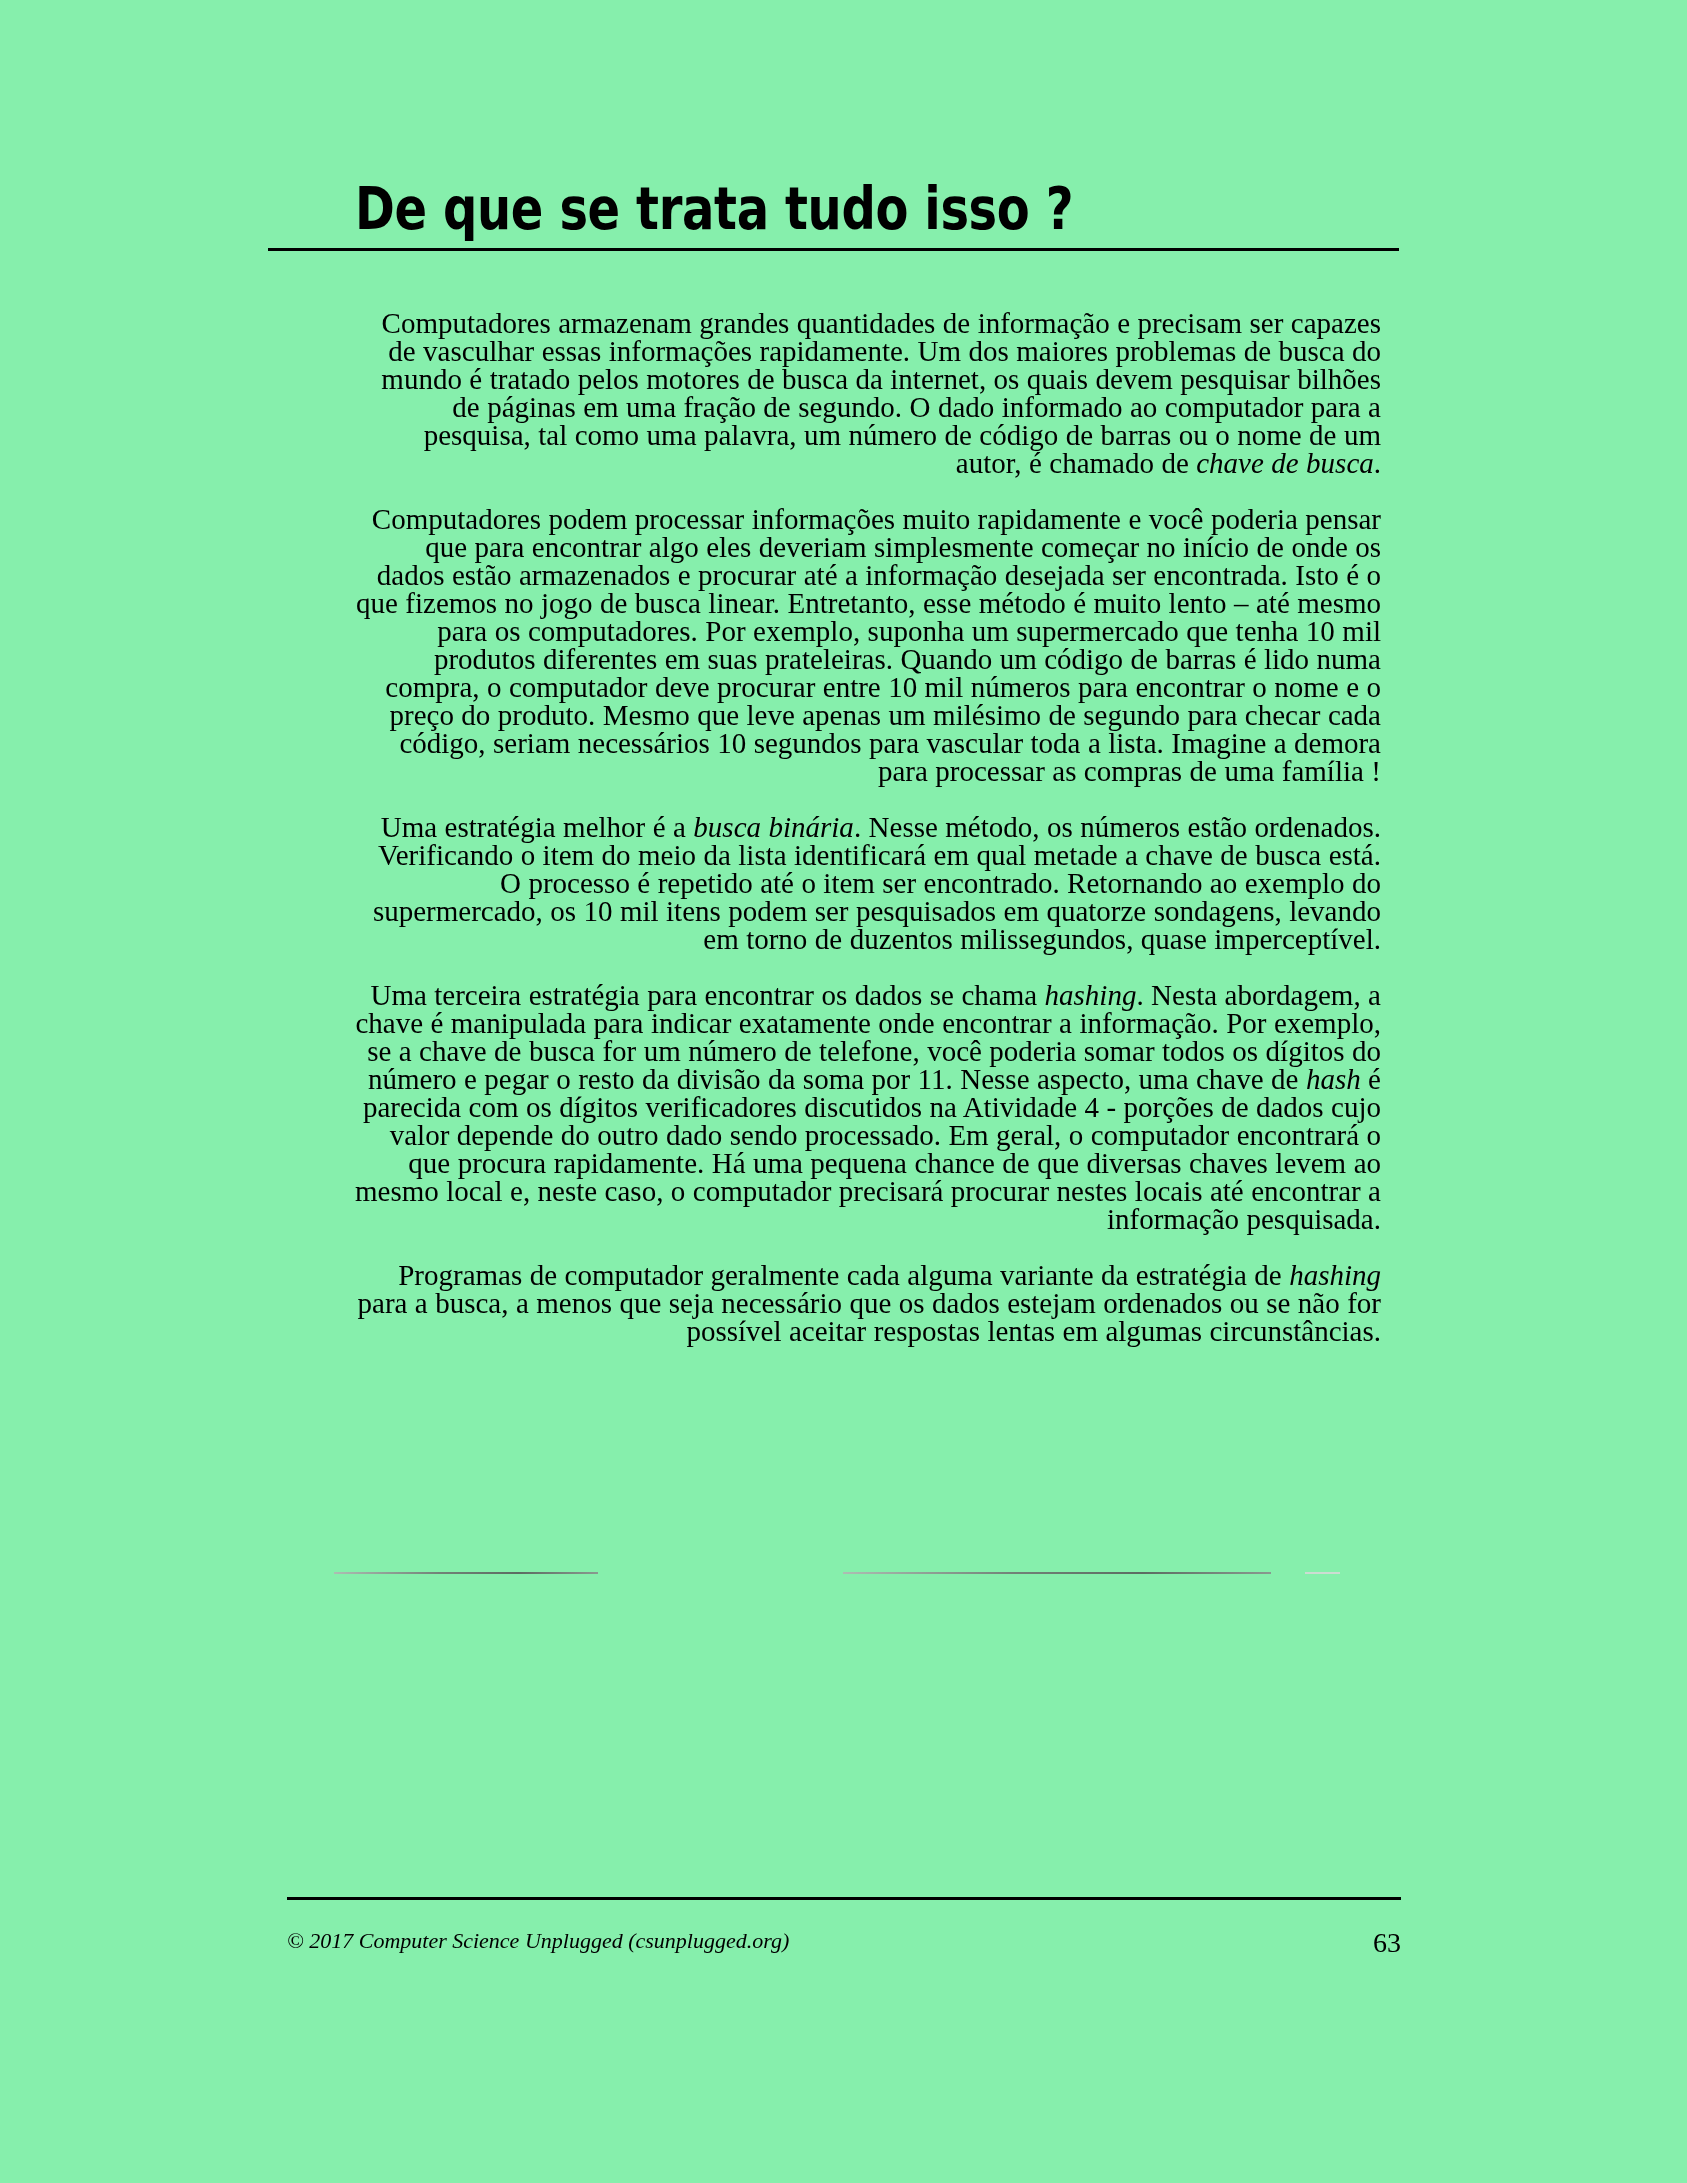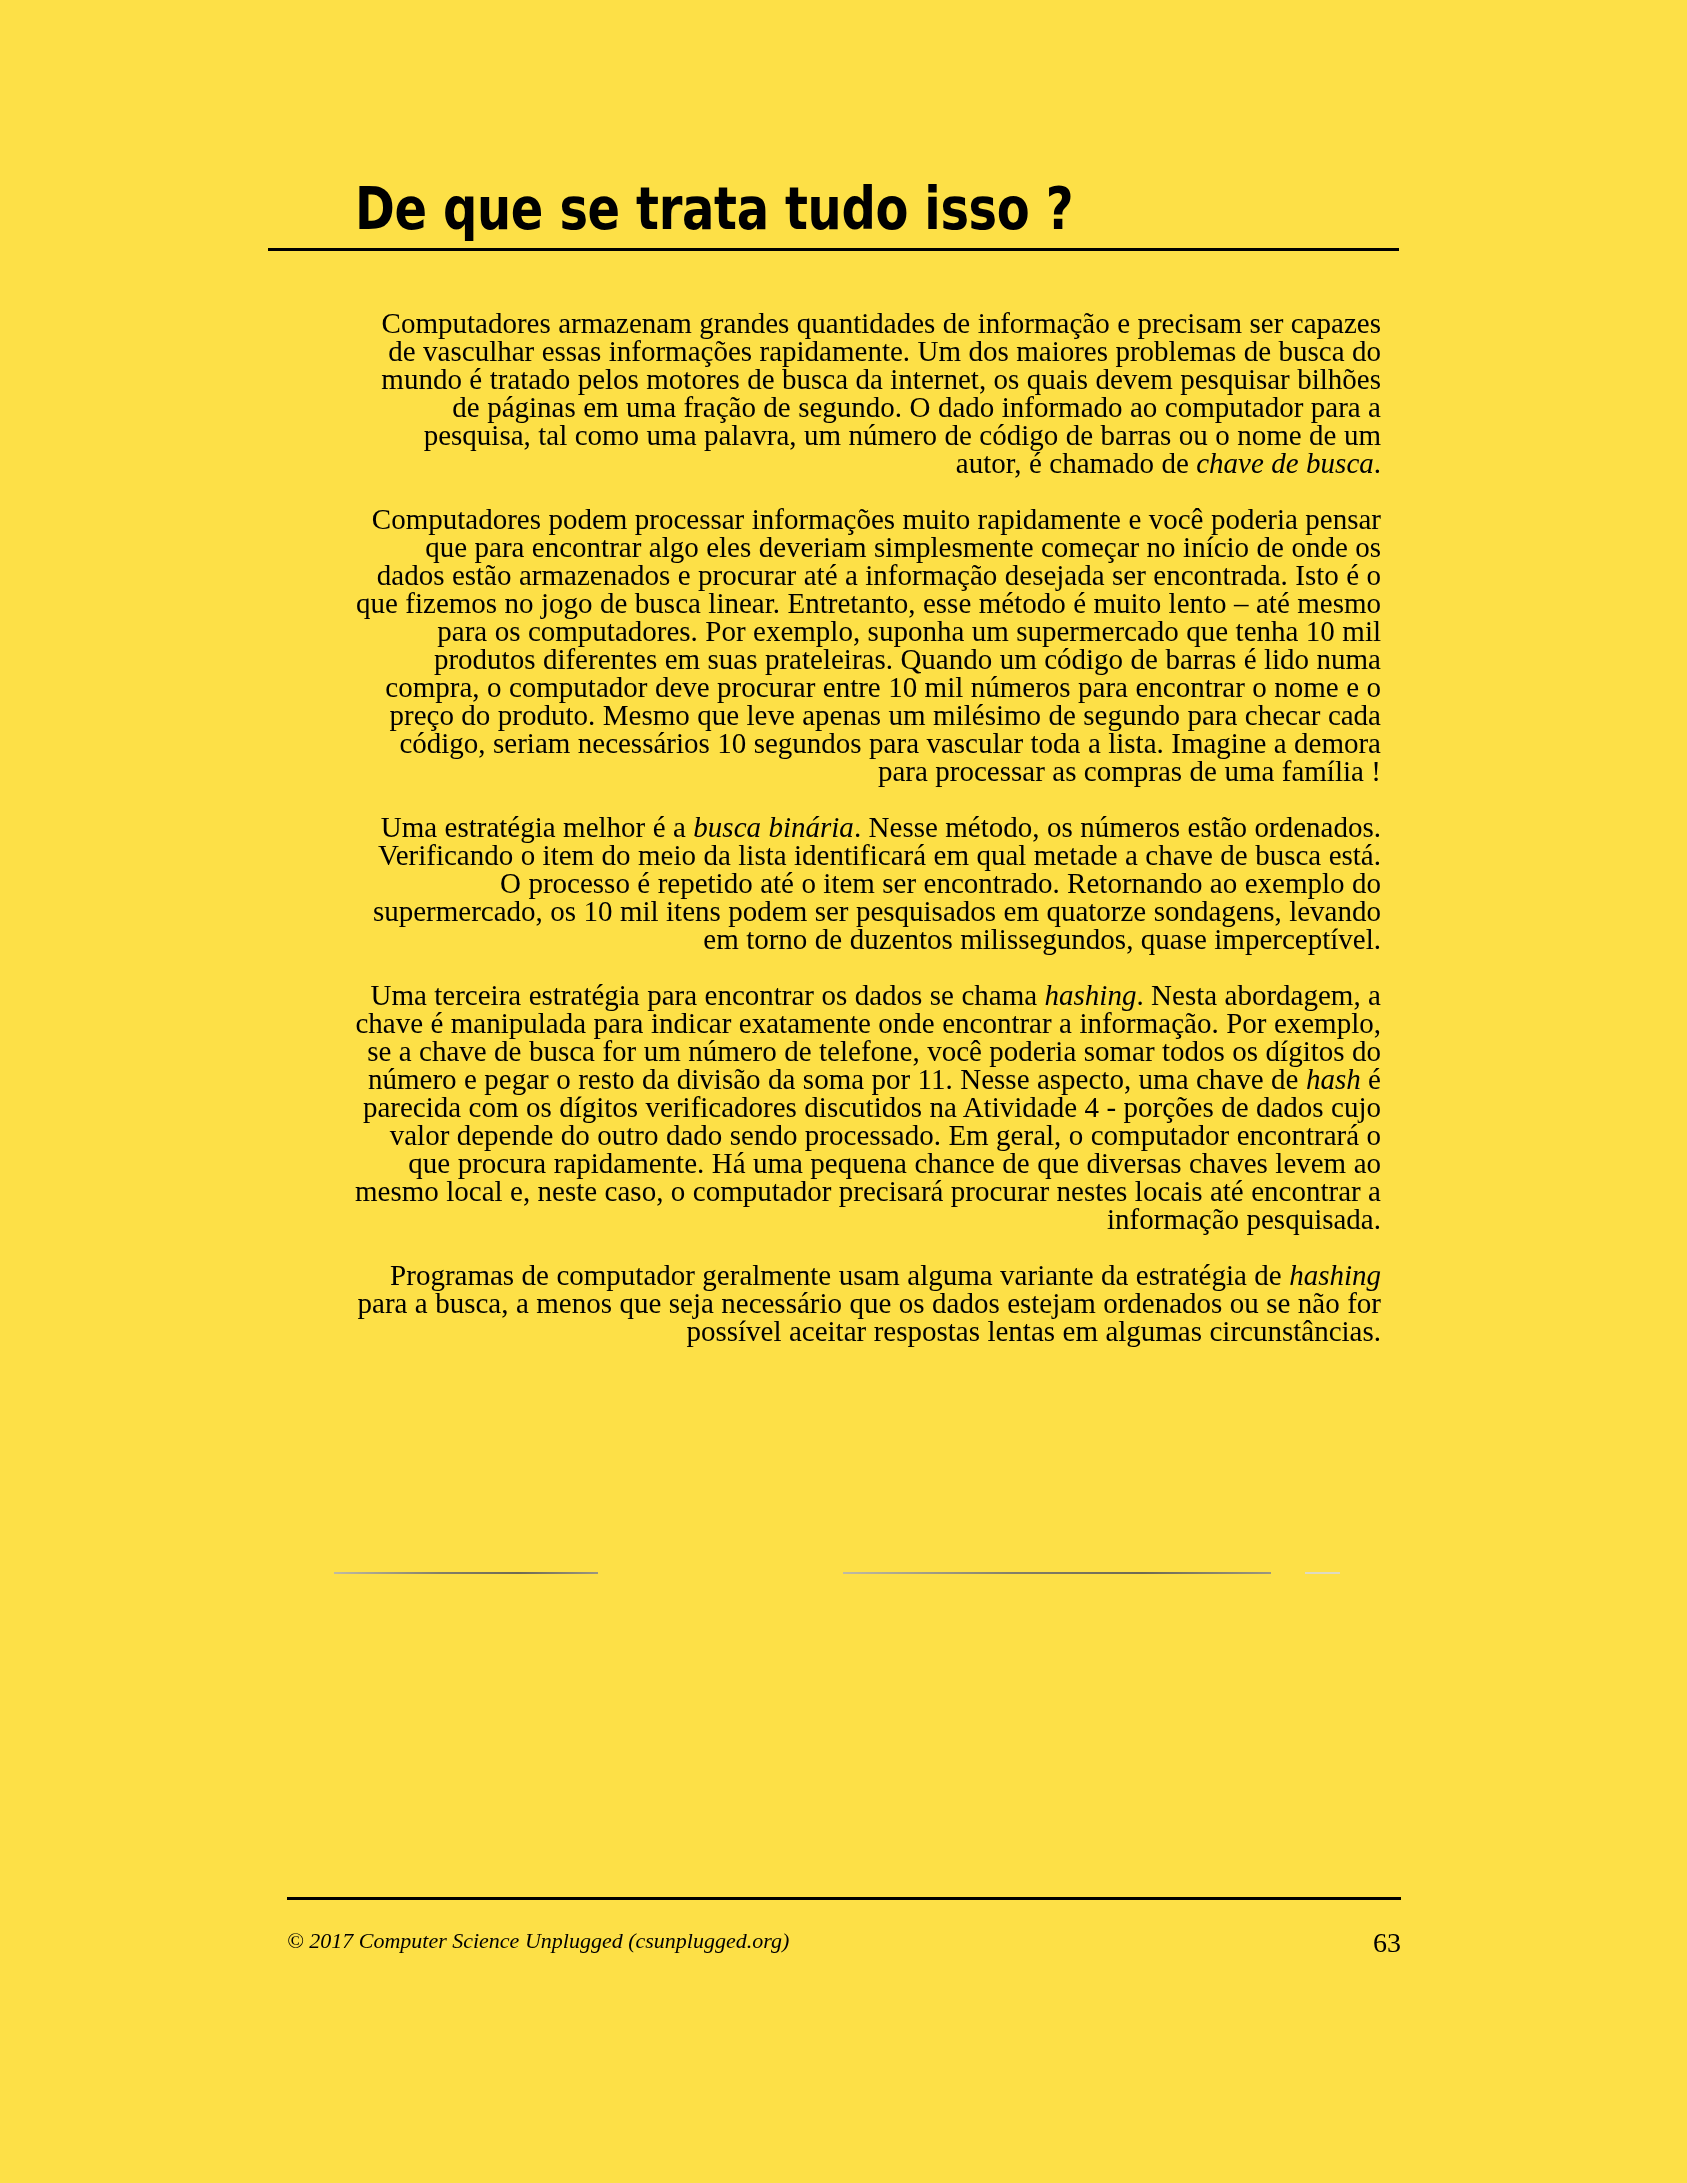--- a/index.html
+++ b/index.html
@@ -4,21 +4,21 @@
 <style>
   html, body {
     margin: 0;
     padding: 0;
     background: #ffffff;
   }
   .page {
     position: relative;
     width: 1687px;
     height: 2183px;
-    background: #fde047;
+    background: #86efac;
     font-family: "Liberation Serif", "DejaVu Serif", serif;
     color: #000000;
     overflow: hidden;
   }
 
   
   .title-block {
     position: absolute;
     left: 268px;
     top: 180px;
@@ -122,21 +122,21 @@
   <div class="title-block">
     <h1 class="page-title">De que se trata tudo isso ?</h1>
     <div class="title-rule"></div>
   </div>
 
   <div class="content">
     <p><span>Computadores armazenam grandes quantidades de informação e precisam ser capazes de vasculhar essas informações rapidamente. Um dos maiores problemas de busca do mundo é tratado pelos motores de busca da internet, os quais devem pesquisar bilhões de páginas em uma fração de segundo. O dado informado ao computador para a pesquisa, tal como uma palavra, um número de código de barras ou o nome de um autor, é chamado de </span><i>chave de busca</i><span>.</span></p>
     <p><span>Computadores podem processar informações muito rapidamente e você poderia pensar que para encontrar algo eles deveriam simplesmente começar no início de onde os dados estão armazenados e procurar até a informação desejada ser encontrada. Isto é o que fizemos no jogo de busca linear. Entretanto, esse método é muito lento – até mesmo para os computadores. Por exemplo, suponha um supermercado que tenha 10 mil produtos diferentes em suas prateleiras. Quando um código de barras é lido numa compra, o computador deve procurar entre 10 mil números para encontrar o nome e o preço do produto. Mesmo que leve apenas um milésimo de segundo para checar cada código, seriam necessários 10 segundos para vascular toda a lista. Imagine a demora para processar as compras de uma família !</span></p>
     <p><span>Uma estratégia melhor é a </span><i>busca binária</i><span>. Nesse método, os números estão ordenados. Verificando o item do meio da lista identificará em qual metade a chave de busca está. O processo é repetido até o item ser encontrado. Retornando ao exemplo do supermercado, os 10 mil itens podem ser pesquisados em quatorze sondagens, levando em torno de duzentos milissegundos, quase imperceptível.</span></p>
     <p><span>Uma terceira estratégia para encontrar os dados se chama </span><i>hashing</i><span>. Nesta abordagem, a chave é manipulada para indicar exatamente onde encontrar a informação. Por exemplo, se a chave de busca for um número de telefone, você poderia somar todos os dígitos do número e pegar o resto da divisão da soma por 11. Nesse aspecto, uma chave de </span><i>hash</i><span> é parecida com os dígitos verificadores discutidos na Atividade 4 - porções de dados cujo valor depende do outro dado sendo processado. Em geral, o computador encontrará o que procura rapidamente. Há uma pequena chance de que diversas chaves levem ao mesmo local e, neste caso, o computador precisará procurar nestes locais até encontrar a informação pesquisada.</span></p>
-    <p><span>Programas de computador geralmente usam alguma variante da estratégia de </span><i>hashing</i><span> para a busca, a menos que seja necessário que os dados estejam ordenados ou se não for possível aceitar respostas lentas em algumas circunstâncias.</span></p>
+    <p><span>Programas de computador geralmente cada alguma variante da estratégia de </span><i>hashing</i><span> para a busca, a menos que seja necessário que os dados estejam ordenados ou se não for possível aceitar respostas lentas em algumas circunstâncias.</span></p>
   </div>
 
   <div class="faint-rules">
     <div class="seg s1"></div>
     <div class="seg s2"></div>
     <div class="seg s3"></div>
   </div>
 
   <div class="footer-rule"></div>
 

